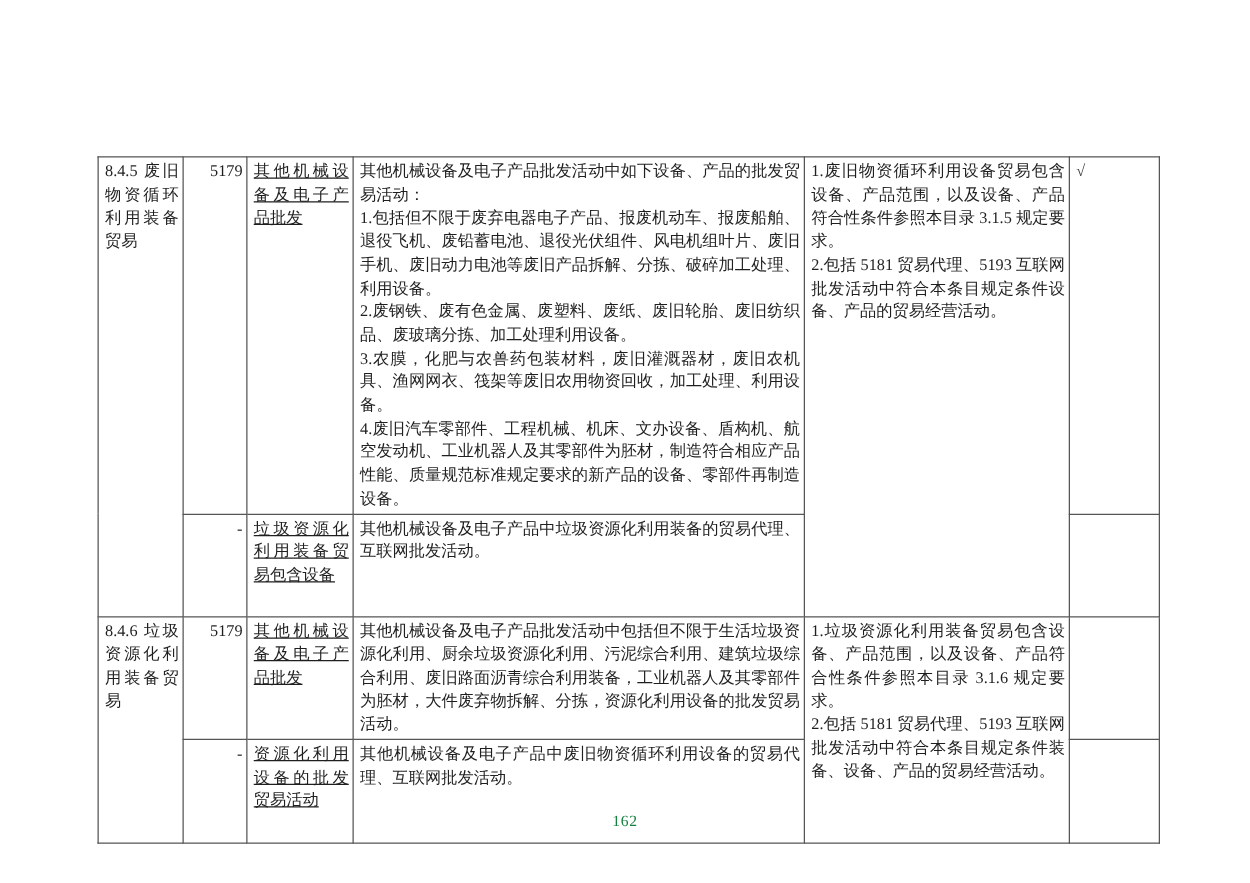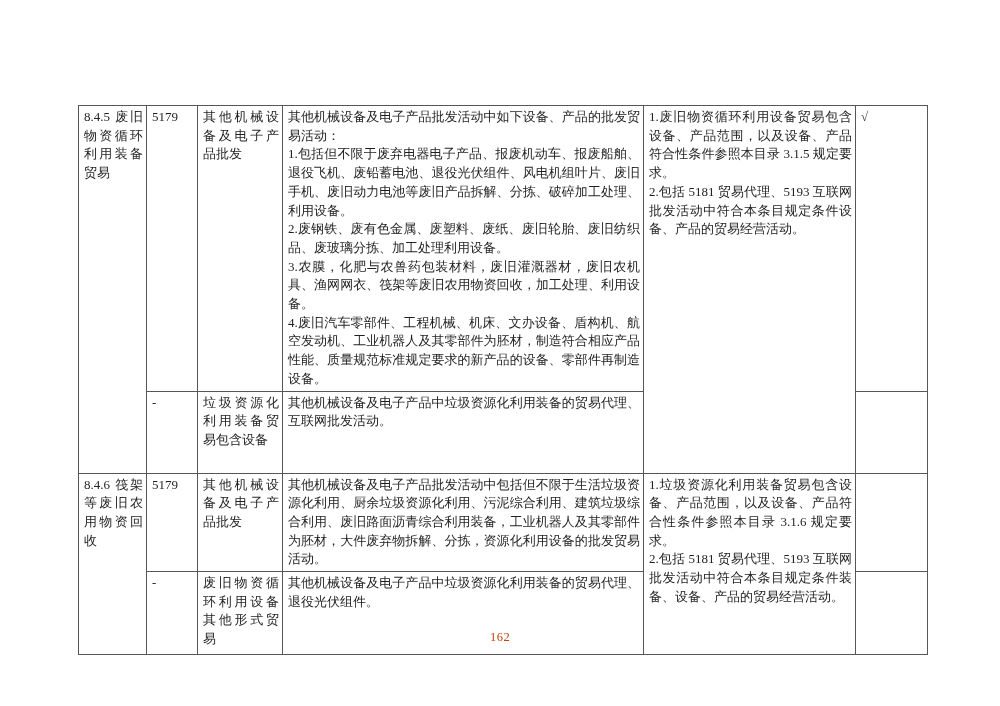--- a/index.html
+++ b/index.html
@@ -8,20 +8,21 @@
     background: #ffffff;
   }
   .canvas {
     position: relative;
     width: 1000px;
     height: 672px;
     background: #ffffff;
     overflow: hidden;
     font-family: "Liberation Serif", "DejaVu Serif", serif;
     color: #1f1f1f;
+    margin-top: 20px;
   }
   table.catalog {
     position: absolute;
     left: 78px;
     top: 105px;
     width: 849px;
     border-collapse: collapse;
     table-layout: fixed;
   }
   table.catalog td {
@@ -38,24 +39,26 @@
   tr.row-b { height: 82px; }
   tr.row-c { height: 91px; }
   tr.row-d { height: 83px; }
 
   td.cell-entry {
     text-align: justify;
     padding: 3px 1px 2px 3px;
   }
   td.cell-code {
     padding: 3px 2px 2px 6px;
+    text-align: right;
   }
   td.cell-cat {
     text-align: justify;
     padding: 3px 4px 2px 5px;
+    text-decoration: underline;
   }
   td.cell-desc {
     font-size: 12.6px;
     text-align: justify;
     padding: 3px 2px 2px 4px;
   }
   td.cell-cond {
     font-size: 12.6px;
     text-align: justify;
     padding: 3px 2px 2px 4px;
@@ -65,21 +68,21 @@
     font-size: 14px;
     color: #3c3c3c;
   }
   .page-number {
     position: absolute;
     left: 0;
     top: 630px;
     width: 1000px;
     text-align: center;
     font-size: 12.5px;
-    color: #c2410c;
+    color: #15803d;
     letter-spacing: 0.5px;
   }
 </style>
 </head>
 <body>
 
 <div class="canvas">
 
   <table class="catalog">
     <colgroup>
@@ -104,32 +107,32 @@
 2.包括 5181 贸易代理、5193 互联网批发活动中符合本条目规定条件设备、产品的贸易经营活动。</td>
         <td class="cell-mark">√</td>
       </tr>
       <tr class="row-b">
         <td class="cell-code">-</td>
         <td class="cell-cat">垃圾资源化利用装备贸易包含设备</td>
         <td class="cell-desc">其他机械设备及电子产品中垃圾资源化利用装备的贸易代理、互联网批发活动。</td>
         <td class="cell-mark"></td>
       </tr>
       <tr class="row-c">
-        <td class="cell-entry" rowspan="2">8.4.6 筏架等废旧农用物资回收</td>
+        <td class="cell-entry" rowspan="2">8.4.6 垃圾资源化利用装备贸易</td>
         <td class="cell-code">5179</td>
         <td class="cell-cat">其他机械设备及电子产品批发</td>
         <td class="cell-desc">其他机械设备及电子产品批发活动中包括但不限于生活垃圾资源化利用、厨余垃圾资源化利用、污泥综合利用、建筑垃圾综合利用、废旧路面沥青综合利用装备，工业机器人及其零部件为胚材，大件废弃物拆解、分拣，资源化利用设备的批发贸易活动。</td>
         <td class="cell-cond" rowspan="2">1.垃圾资源化利用装备贸易包含设备、产品范围，以及设备、产品符合性条件参照本目录 3.1.6 规定要求。
 2.包括 5181 贸易代理、5193 互联网批发活动中符合本条目规定条件装备、设备、产品的贸易经营活动。</td>
         <td class="cell-mark"></td>
       </tr>
       <tr class="row-d">
         <td class="cell-code">-</td>
-        <td class="cell-cat">废旧物资循环利用设备其他形式贸易</td>
-        <td class="cell-desc">其他机械设备及电子产品中垃圾资源化利用装备的贸易代理、退役光伏组件。</td>
+        <td class="cell-cat">资源化利用设备的批发贸易活动</td>
+        <td class="cell-desc">其他机械设备及电子产品中废旧物资循环利用设备的贸易代理、互联网批发活动。</td>
         <td class="cell-mark"></td>
       </tr>
     </tbody>
   </table>
 
   <div class="page-number">162</div>
 
 </div>
 
 </body></html>

